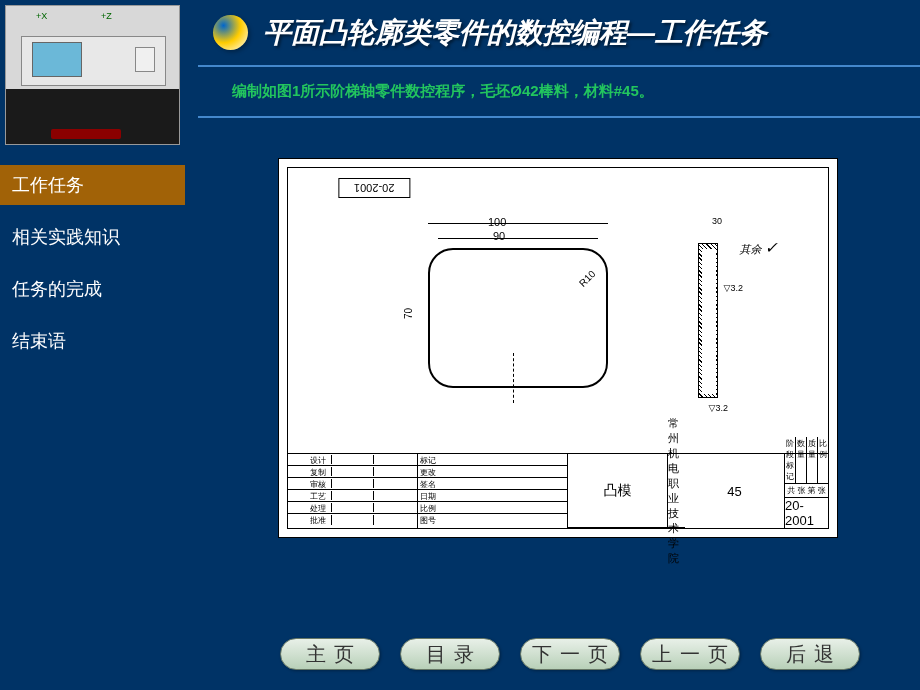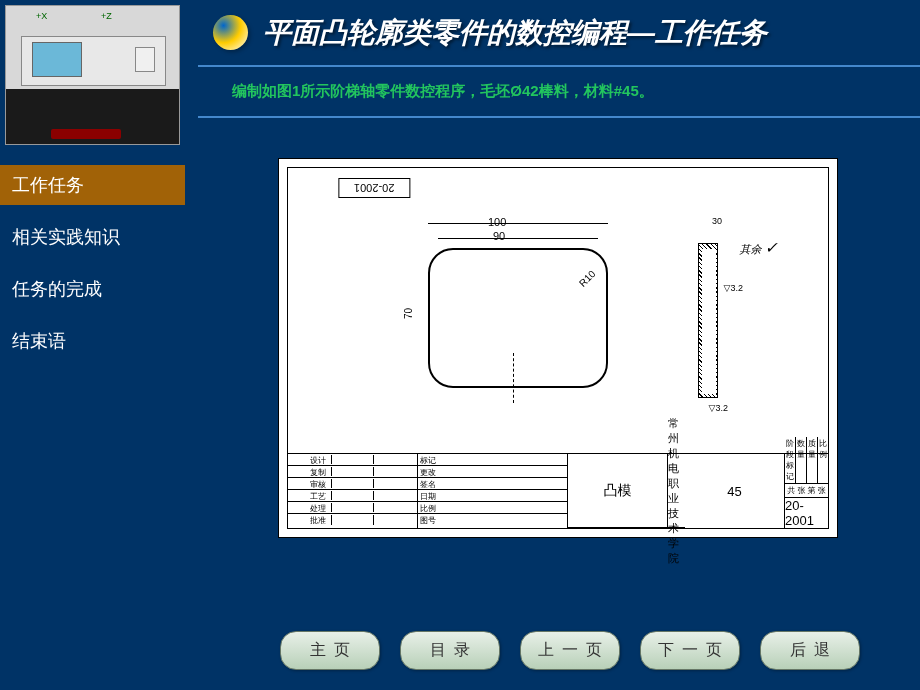--- a/index.html
+++ b/index.html
@@ -360,28 +360,28 @@
     }
     .button-bar {
       position: absolute;
       bottom: 20px;
       left: 280px;
       display: flex;
       gap: 20px;
     }
     .nav-button {
       width: 100px;
-      height: 39px;
+      height: 32px;
       background: linear-gradient(to bottom, #e8f0e8, #b8d0b8);
       border: 1px solid #667766;
       border-radius: 16px;
       display: flex;
       align-items: center;
       justify-content: center;
-      font-size: 16px;
+      font-size: 20px;
       letter-spacing: 8px;
       padding-left: 8px;
       cursor: pointer;
       color: #333;
       box-shadow: 1px 1px 3px rgba(0,0,0,0.3);
     }
   </style>
 </head>
 <body>
 
@@ -498,16 +498,16 @@
           </div>
         </div>
       </div>
     </div>
   </div>
 </div>
 
 <div class="button-bar">
   <div class="nav-button">主页</div>
   <div class="nav-button">目录</div>
+  <div class="nav-button">下一页</div>
   <div class="nav-button">上一页</div>
-  <div class="nav-button">下一页</div>
   <div class="nav-button">后退</div>
 </div>
 
 </body></html>

